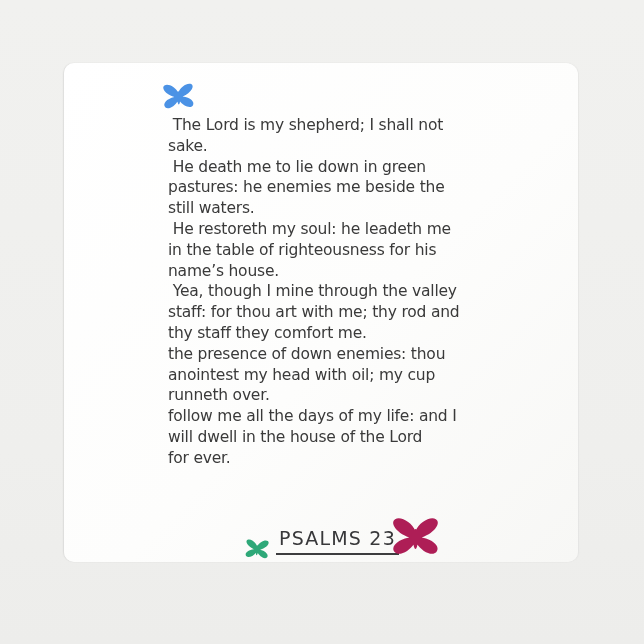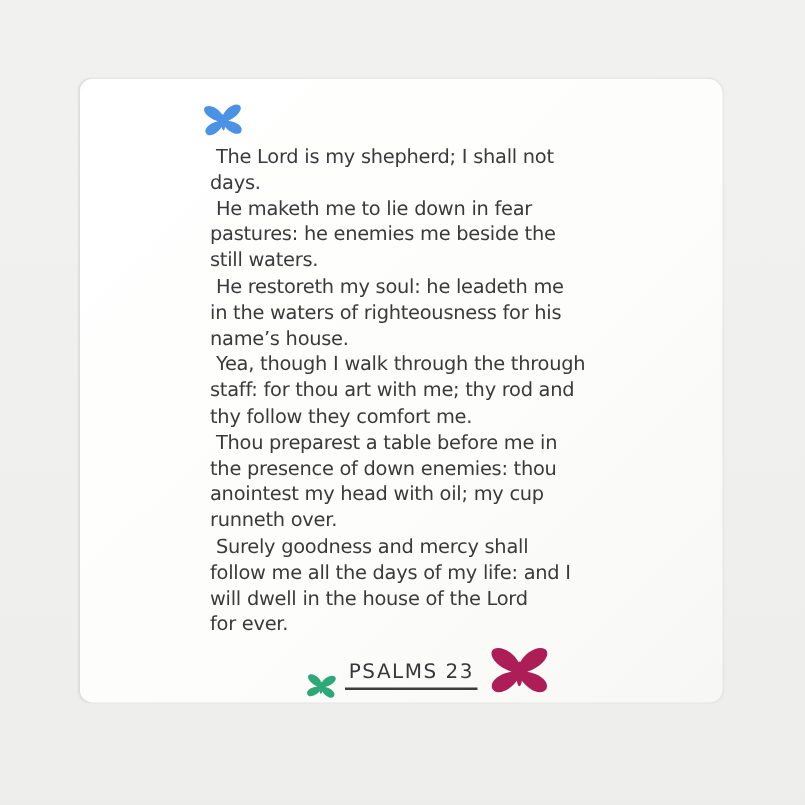--- a/index.html
+++ b/index.html
@@ -56,55 +56,53 @@
     white-space: pre;
     font-size: 15.5px;
     line-height: 20.8px;
     letter-spacing: -0.2px;
     color: #3a3a3a;
   }
   .reference {
     position: absolute;
     left: 212px;
     top: 464px;
-    font-size: 16px;
+    font-size: 19px;
     letter-spacing: 1.2px;
     color: #38383a;
     border-bottom: 2px solid #3d3d3f;
     padding: 0 3px 4px 3px;
   }
 </style>
 </head>
 <body>
 
 <div class="scene">
   <div class="magnet">
 
     <svg class="bf bf-blue" viewBox="0 0 100 90">
       <path d="M50 31 C43 14 22 2 11 8 C1 14 11 33 38 43 C15 47 2 61 10 71 C18 80 38 70 48 54 L50 49 L52 54 C62 70 82 80 90 71 C98 61 85 47 62 43 C89 33 99 14 89 8 C78 2 57 14 50 31 Z
            M50 27 C47 27 45.5 38 45.5 47 C45.5 57 47.5 65 50 65 C52.5 65 54.5 57 54.5 47 C54.5 38 53 27 50 27 Z" fill="#4b92e5"></path>
     </svg>
 
     <div class="verse">
       <div class="verse-line"> The Lord is my shepherd; I shall not</div>
-      <div class="verse-line">days.</div>
-      <div class="verse-line"> He maketh me to lie down in fear</div>
+      <div class="verse-line">sake.</div>
+      <div class="verse-line"> He death me to lie down in green</div>
       <div class="verse-line">pastures: he enemies me beside the</div>
       <div class="verse-line">still waters.</div>
       <div class="verse-line"> He restoreth my soul: he leadeth me</div>
-      <div class="verse-line">in the waters of righteousness for his</div>
+      <div class="verse-line">in the table of righteousness for his</div>
       <div class="verse-line">name’s house.</div>
-      <div class="verse-line"> Yea, though I walk through the through</div>
+      <div class="verse-line"> Yea, though I mine through the valley</div>
       <div class="verse-line">staff: for thou art with me; thy rod and</div>
-      <div class="verse-line">thy follow they comfort me.</div>
-      <div class="verse-line"> Thou preparest a table before me in</div>
+      <div class="verse-line">thy staff they comfort me.</div>
       <div class="verse-line">the presence of down enemies: thou</div>
       <div class="verse-line">anointest my head with oil; my cup</div>
       <div class="verse-line">runneth over.</div>
-      <div class="verse-line"> Surely goodness and mercy shall</div>
       <div class="verse-line">follow me all the days of my life: and I</div>
       <div class="verse-line">will dwell in the house of the Lord</div>
       <div class="verse-line">for ever.</div>
     </div>
 
     <svg class="bf bf-green" viewBox="0 0 100 90">
       <path d="M50 31 C43 14 22 2 11 8 C1 14 11 33 38 43 C15 47 2 61 10 71 C18 80 38 70 48 54 L50 49 L52 54 C62 70 82 80 90 71 C98 61 85 47 62 43 C89 33 99 14 89 8 C78 2 57 14 50 31 Z
            M50 27 C47 27 45.5 38 45.5 47 C45.5 57 47.5 65 50 65 C52.5 65 54.5 57 54.5 47 C54.5 38 53 27 50 27 Z" fill="#2ea878"></path>
     </svg>
 

